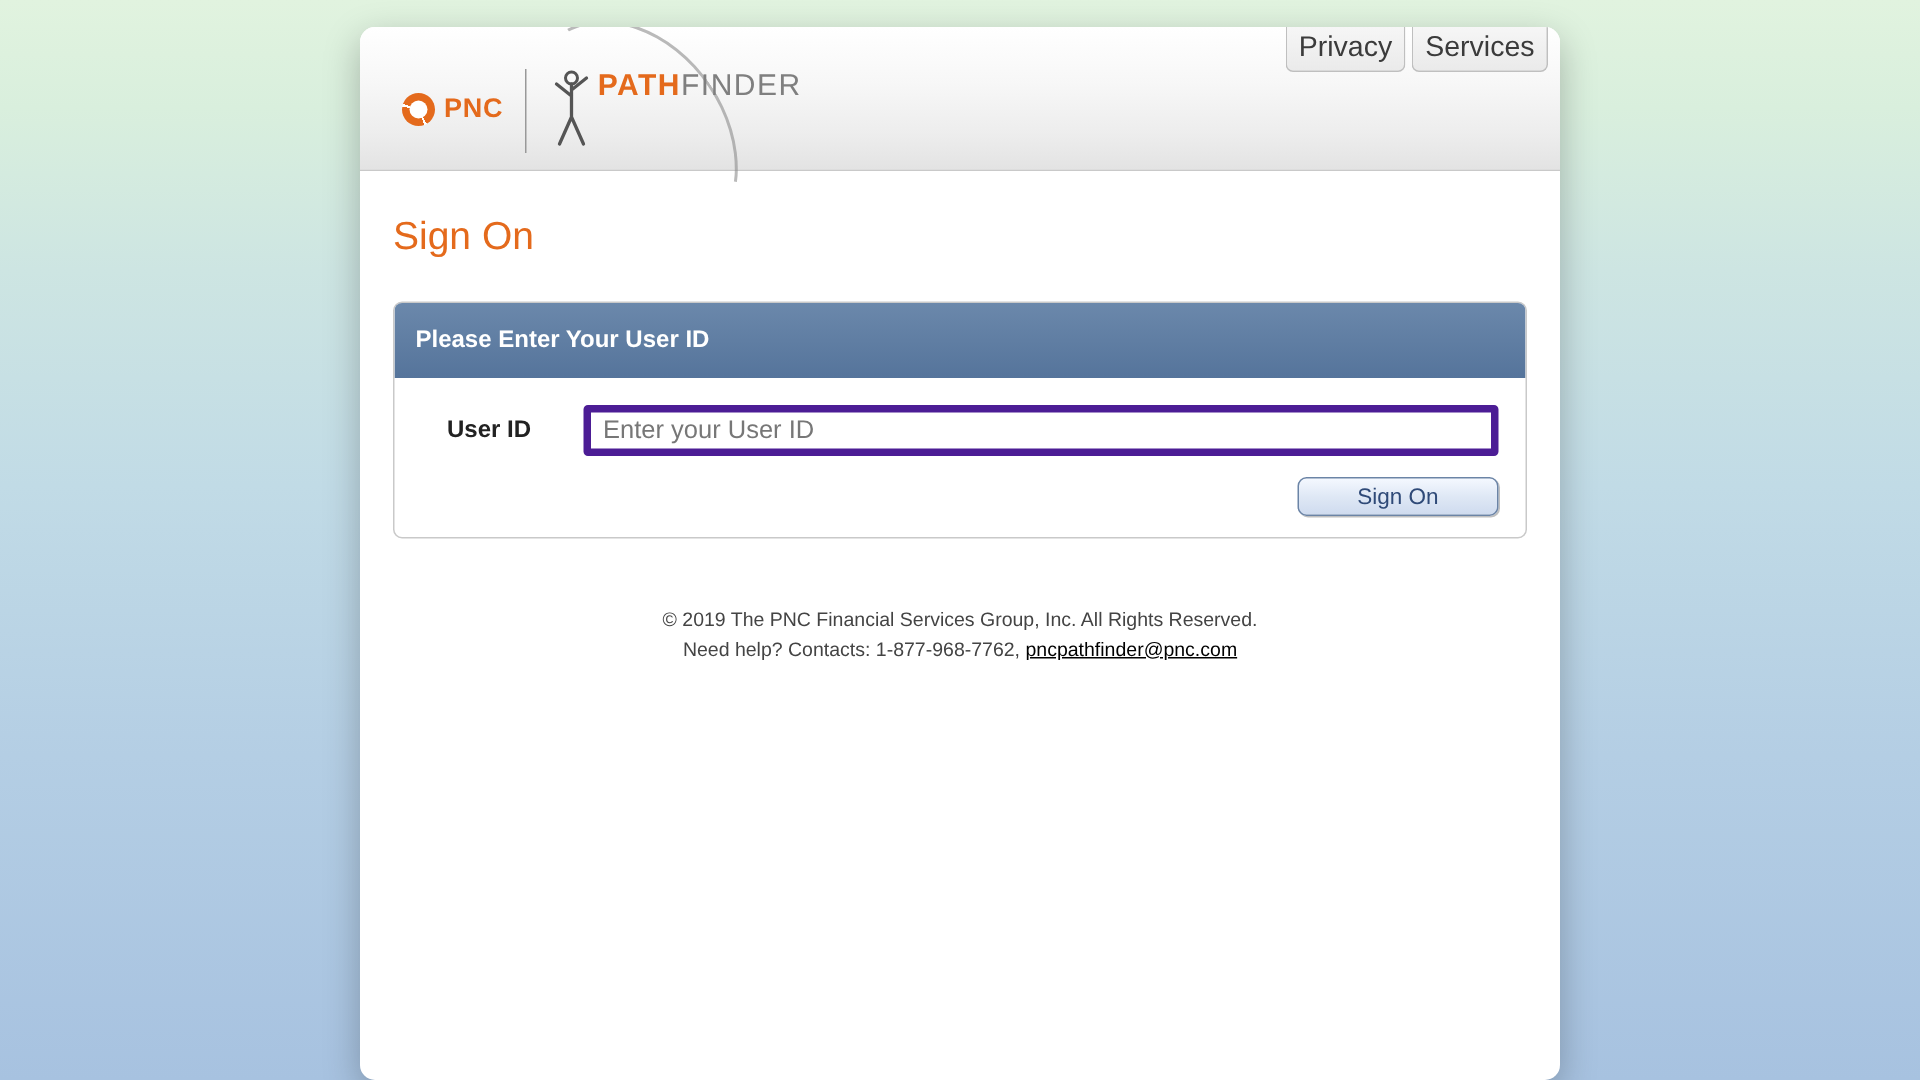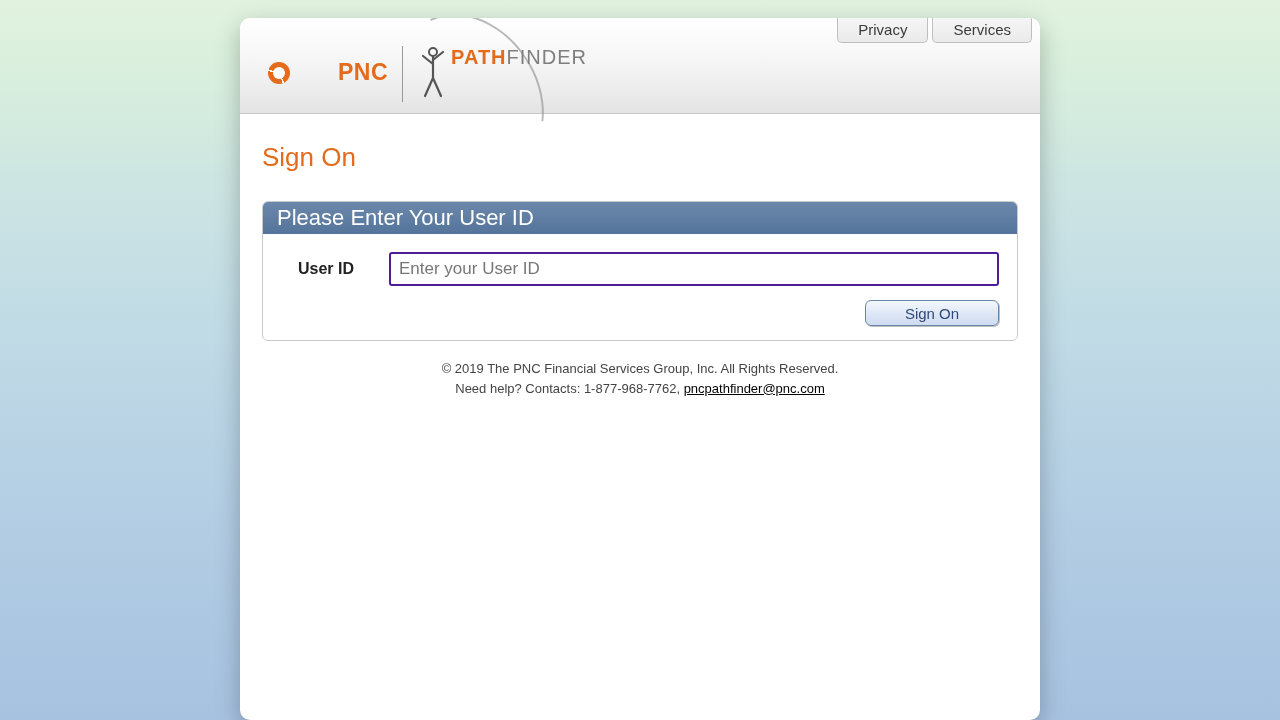--- a/index.html
+++ b/index.html
@@ -32,37 +32,37 @@
     top: 0;
     right: 8px;
     display: flex;
     gap: 4px;
   }
   .top-link {
     background: linear-gradient(to bottom, #f6f6f6, #eaeaea);
     border: 1px solid #bfbfbf;
     border-top: none;
     border-radius: 0 0 5px 5px;
-    padding: 3px 20px 4px;
-    font-size: 15px;
+    padding: 3px 8px 4px;
+    font-size: 19px;
     color: #3b3b3b;
     cursor: pointer;
   }
   .logo-area { display: flex; align-items: center; gap: 14px; margin-top: 14px; }
   .pnc-mark { display: flex; align-items: center; gap: 6px; }
   .pnc-circle {
     width: 22px; height: 22px; border-radius: 50%;
     background: conic-gradient(from 30deg, #e46a1c 0 120deg, #ffffff 120deg 130deg, #e46a1c 130deg 250deg, #ffffff 250deg 260deg, #e46a1c 260deg 360deg);
     position: relative;
   }
   .pnc-circle::after {
     content:""; position:absolute; inset:5px; border-radius:50%;
     background:#fff;
   }
-  .pnc-text { color:#e46a1c; font-weight:700; font-size:23px; letter-spacing:0.5px;margin-left:42px; }
+  .pnc-text { color:#e46a1c; font-weight:700; font-size:18px; letter-spacing:0.5px; }
   .vdiv { width:1px; height:56px; background:#999; margin-top:2px; }
   .pathfinder { position: relative; display:flex; align-items:flex-start; gap:4px; }
   .pf-figure {
     position: relative; width: 30px; height: 54px;
   }
   .pf-text { position:relative; }
   .pf-path { color:#e46a1c; font-weight:600; font-size:20px; letter-spacing:1px; }
   .pf-finder { color:#7f7f7f; font-weight:500; font-size:20px; letter-spacing:1px; }
   .pf-arc {
     position:absolute; left:-30px; top:-18px; width:170px; height:130px;
@@ -75,40 +75,40 @@
     opacity:0.6;
     pointer-events:none;
   }
   .content { padding: 28px 22px 40px; }
   .page-title { color:#e46a1c; font-size:26px; font-weight:400; margin-bottom:28px; margin-left:0; }
   .panel {
     border:1px solid #c9c9c9; border-radius:6px; overflow:hidden;
   }
   .panel-header {
     background: linear-gradient(to bottom, #6b88ab, #55749b);
-    color:#fff; font-size:22px; padding:3px 14px;
+    color:#fff; font-size:16px; padding:16px 14px;font-weight:bold;
   }
   .panel-body { padding:18px 18px 14px; }
   .form-row { display:flex; align-items:center; gap:18px; margin-bottom:14px; }
   .form-label { width:90px; text-align:center; font-weight:700; font-size:16px; color:#222; }
   .userid-input {
-    flex:1; height:34px; border:2px solid #4c1d95; border-radius:3px;
+    flex:1; height:34px; border:5px solid #4c1d95; border-radius:3px;
     font-size:17px; color:#555; padding:4px 8px;
     background:#fff;
   }
   .userid-input::placeholder { color:#777; }
   .btn-row { display:flex; justify-content:flex-end; }
   .signon-btn {
     width:134px; height:26px;
     border:1px solid #6b84a6; border-radius:6px;
     background: linear-gradient(to bottom, #f4f8ff 0%, #dfe8f5 50%, #cfdbef 100%);
     color:#2f4a78; font-size:15px; cursor:pointer;
     box-shadow: 1px 1px 0 rgba(0,0,0,0.25);
   }
-  .footer { text-align:center; color:#444; font-size:13px; margin-top:18px; line-height:1.5; }
+  .footer { text-align:center; color:#444; font-size:13px; margin-top:44px; line-height:1.5; }
   .footer a { color:#000000; text-decoration:underline; cursor:pointer; }
 </style>
 </head>
 <body>
 
 <div class="card">
   <div class="header">
     <div class="top-links">
       <div class="top-link">Privacy</div>
       <div class="top-link">Services</div>

